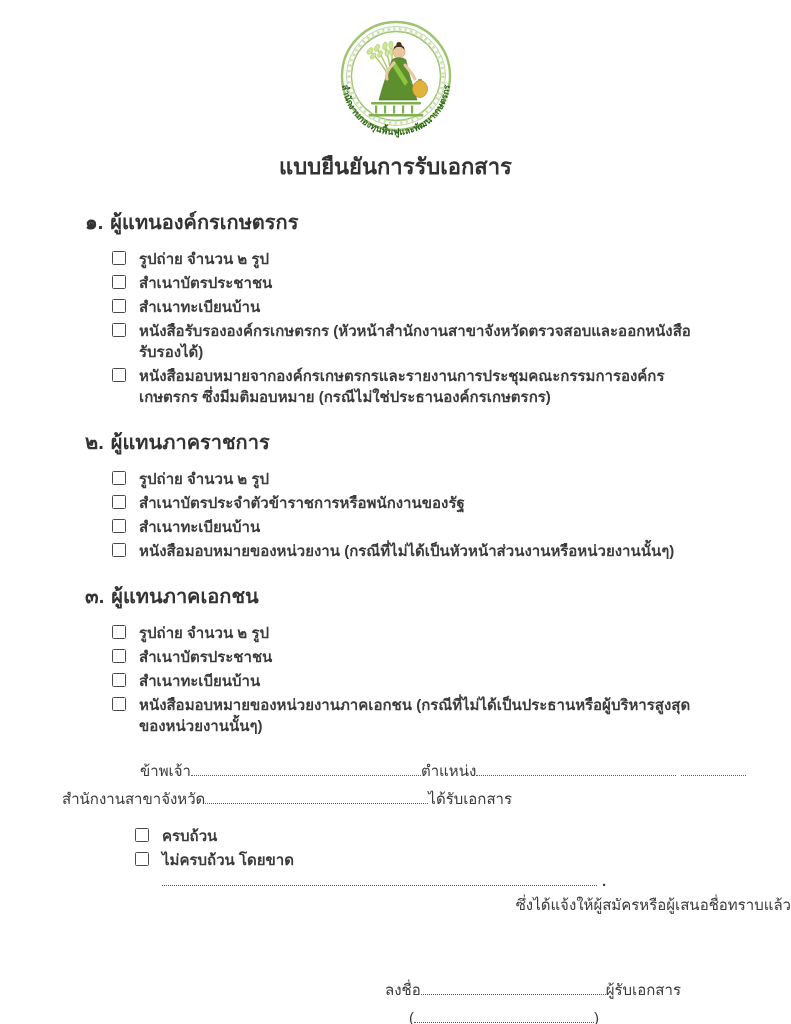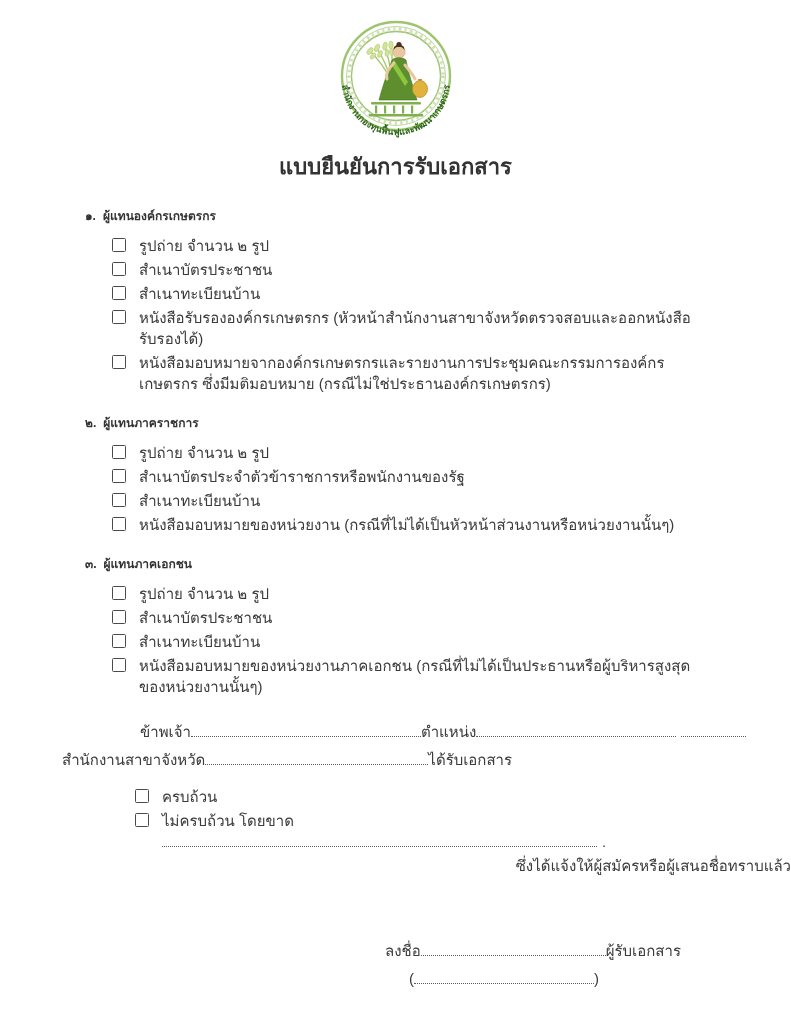--- a/index.html
+++ b/index.html
@@ -4,29 +4,29 @@
 <style>
   html,body{margin:0;padding:0;background:#ffffff;}
   .page{
     position:relative;width:791px;height:1024px;margin:0 auto;background:#fff;
     font-family:"Liberation Sans",sans-serif;color:#3b3b3b;font-size:15px;overflow:hidden;
   }
   .logo-wrap{padding-top:18px;text-align:center;}
   .doc-title{text-align:center;font-weight:bold;font-size:22px;color:#333;margin-top:4px;}
   .sections{margin:22px 0 0 85px;}
   .section{margin-bottom:19px;}
-  .sec-head{font-weight:bold;font-size:12px;color:#333;margin-bottom:10px;}
+  .sec-head{font-weight:bold;font-size:20px;color:#333;margin-bottom:10px;}
   .sec-head .num{margin-right:7px;}
   .items{margin-left:27px;}
   .item{display:flex;align-items:flex-start;margin-bottom:3px;line-height:21px;}
   .cb{
     flex:0 0 auto;width:12px;height:12px;border:1.6px solid #4a4a4a;border-radius:1.5px;
     margin:3px 13px 0 0;background:#fff;display:inline-block;
   }
-  .item .lbl{max-width:560px;}
+  .item .lbl{max-width:560px;font-weight:bold;}
   .fill-par{margin-top:24px;line-height:22px;}
   .line1{margin-left:140px;}
   .line2{margin-left:62px;margin-top:6px;}
   .dots{
     display:inline-block;border-bottom:1.5px dotted #5a5a5a;height:13px;
     vertical-align:baseline;
   }
   .w230{width:230px}.w200{width:200px}.w65{width:65px}.w223{width:223px}
   .w435{width:435px}.w185{width:185px}.w180{width:180px}
   .gap{display:inline-block;width:5px;}

